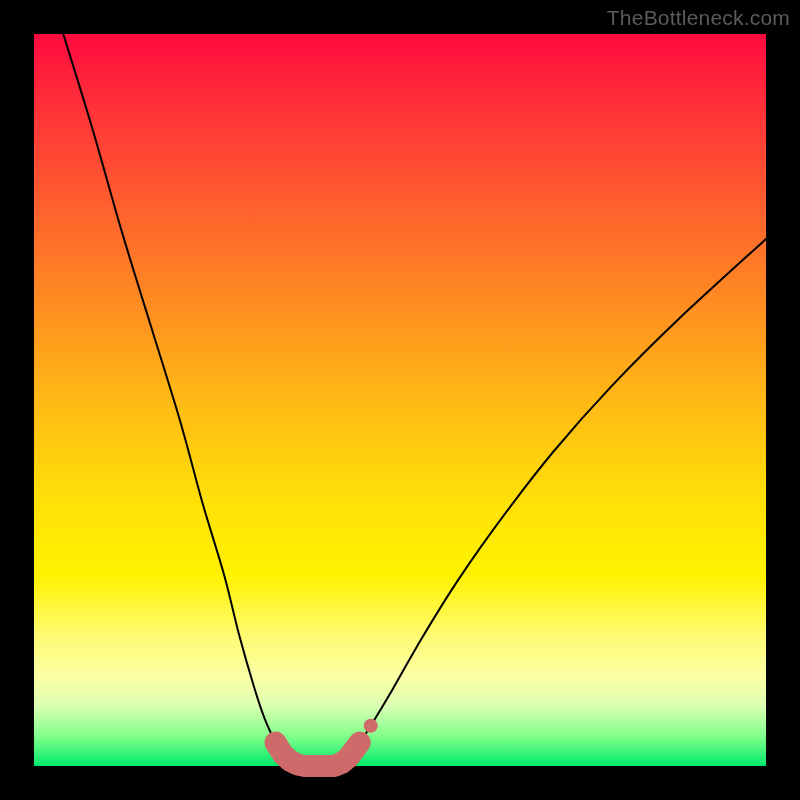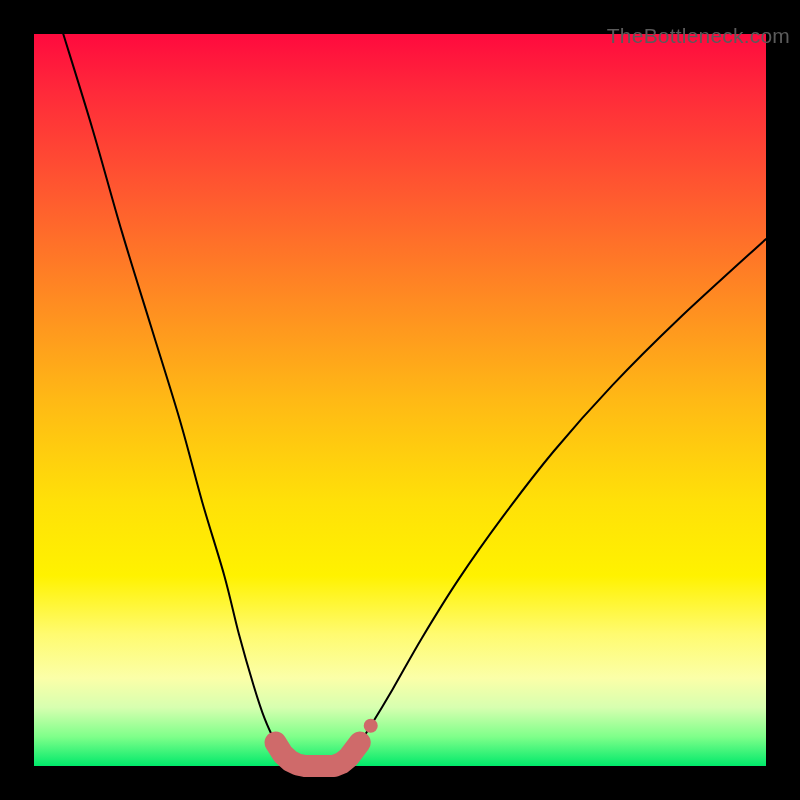--- a/index.html
+++ b/index.html
@@ -37,21 +37,21 @@
       #fff200 74%,
       #fffb70 82%,
       #fbffa8 88%,
       #d7ffb0 92%,
       #7fff8a 96%,
       #00e96a 100%
     );
   }
   .watermark {
     position: absolute;
-    top: 24px;
+    top: 6px;
     right: 10px;
     color: #5b5b5b;
     font-size: 21px;
     letter-spacing: 0.2px;
     user-select: none;
   }
   svg.curve {
     position: absolute;
     left: 0;
     top: 0;

